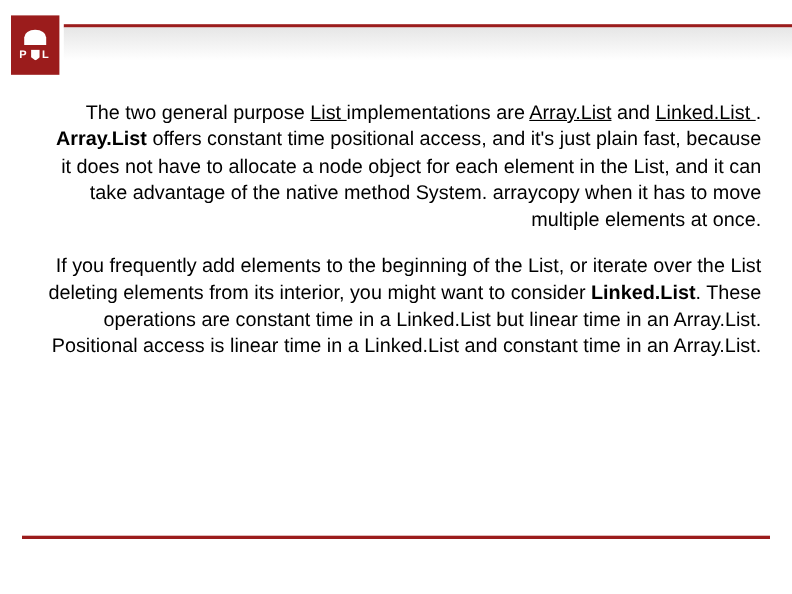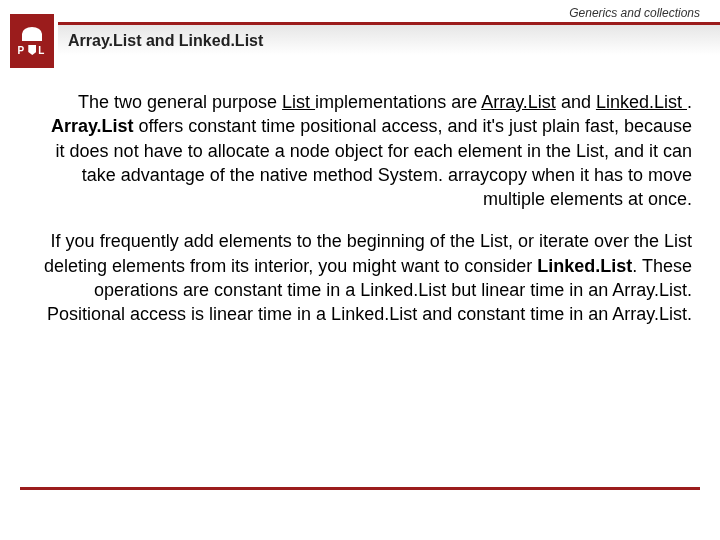--- a/index.html
+++ b/index.html
@@ -115,24 +115,22 @@
 
 <div class="header">
   <div class="logo">
     <div class="logo-icon"></div>
     <div class="logo-text">
       <span>P</span>
       <span class="logo-shield"></span>
       <span>L</span>
     </div>
   </div>
-  <div class="category">Generics and collections</div>
   <div class="redline"></div>
   <div class="gradient-bar"></div>
-  <div class="slide-title">Array.List and Linked.List</div>
 </div>
 
 <div class="content">
   <p>
     <span>The two general purpose </span><a>List </a><span>implementations are </span><a>Array.List</a><span> and </span><a>Linked.List </a><span>. </span><b>Array.List</b><span> offers constant time positional access, and it's just plain fast, because it does not have to allocate a node object for each element in the List, and it can take advantage of the native method System. arraycopy when it has to move multiple elements at once.</span>
   </p>
   <p>
     <span>If you frequently add elements to the beginning of the List, or iterate over the List deleting elements from its interior, you might want to consider </span><b>Linked.List</b><span>. These operations are constant time in a Linked.List but linear time in an Array.List. Positional access is linear time in a Linked.List and constant time in an Array.List.</span>
   </p>
 </div>

